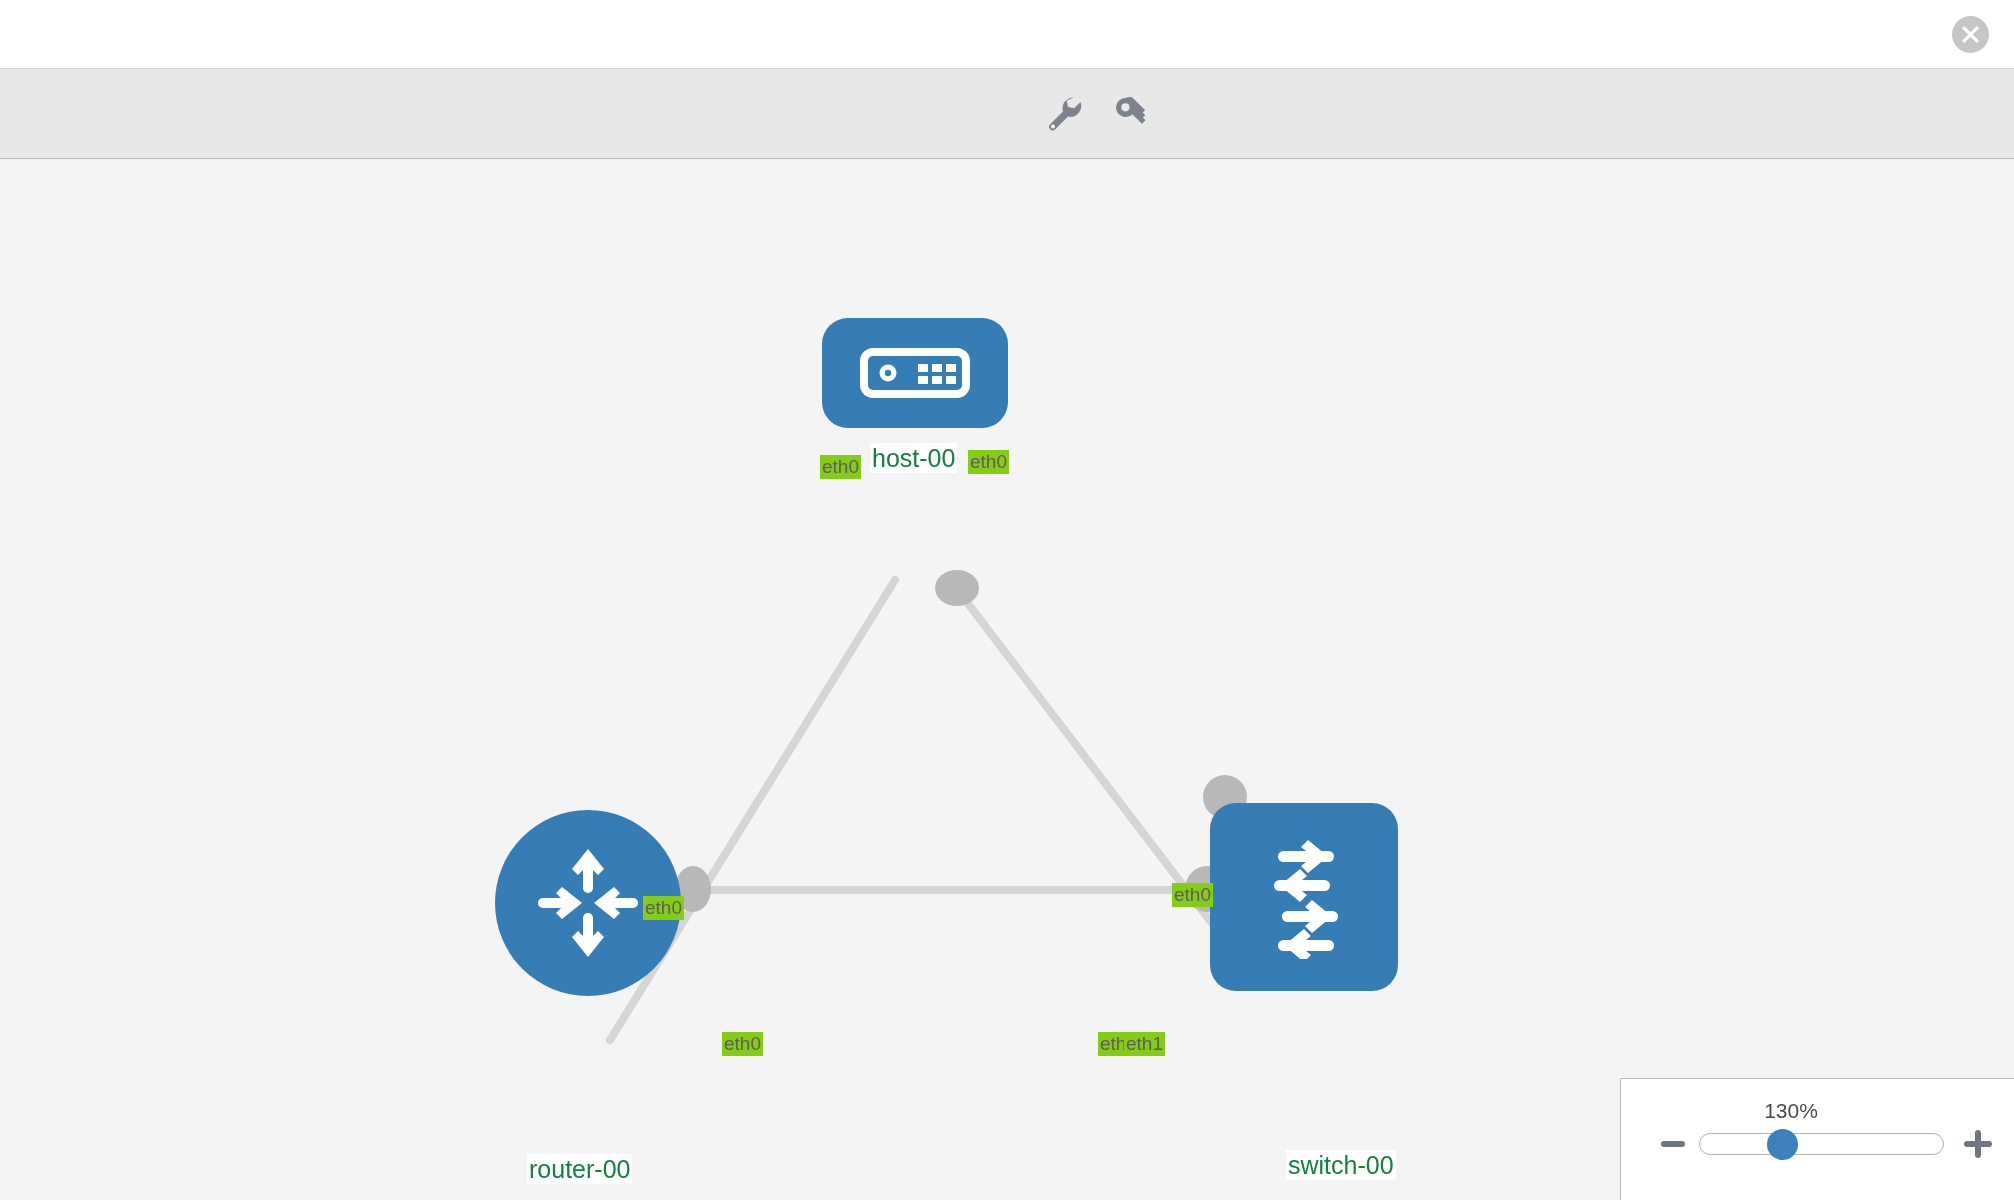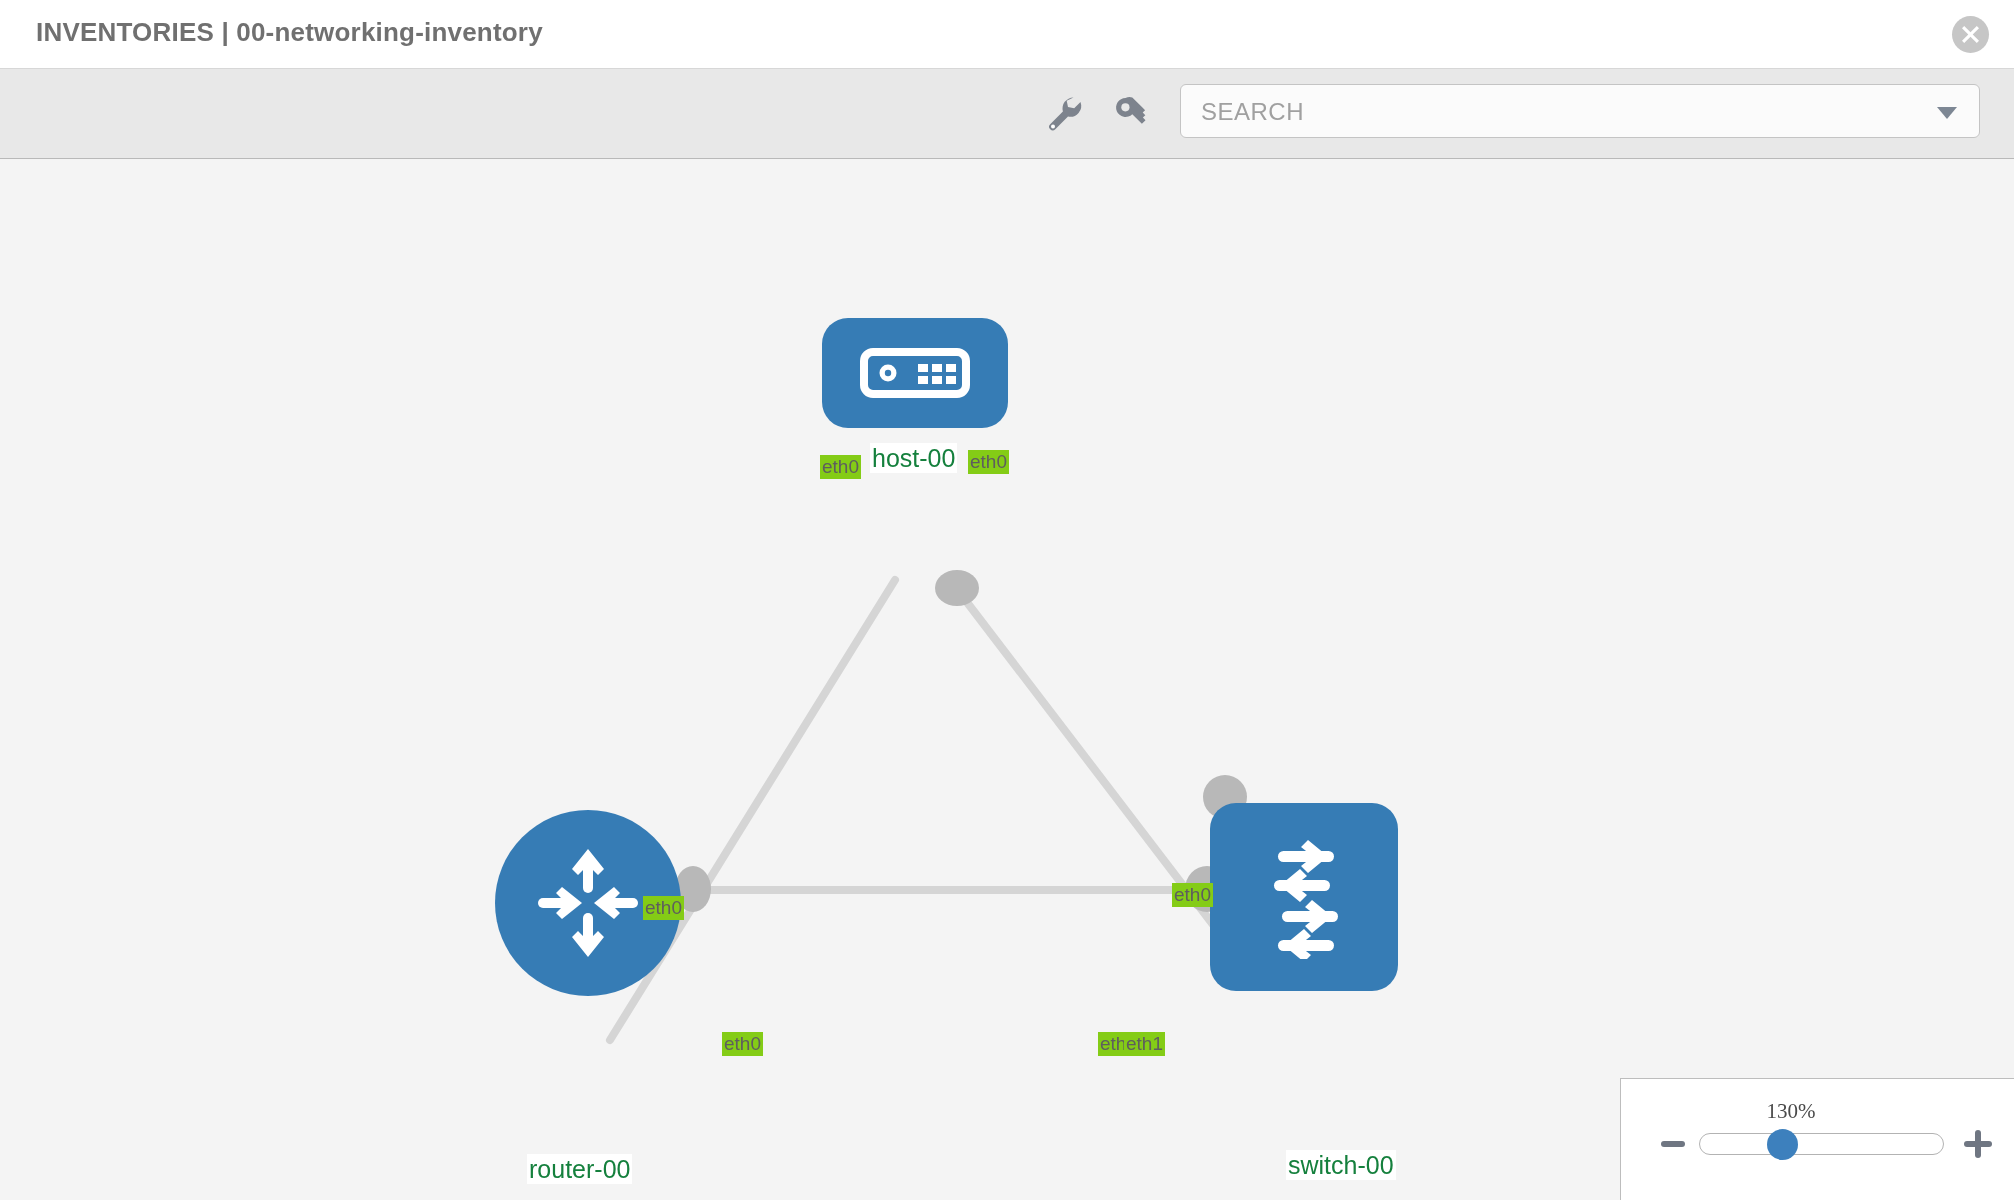--- a/index.html
+++ b/index.html
@@ -191,21 +191,20 @@
   .zoom-panel {
     position: absolute;
     left: 1620px;
     top: 1078px;
     width: 394px;
     height: 122px;
     background: #ffffff;
     border-top: 1px solid #bdbdbd;
     border-left: 1px solid #bdbdbd;
     box-sizing: border-box;
-    font-family: Liberation Serif, serif;
   }
   .zoom-percent {
     position: absolute;
     left: 0;
     top: 20px;
     width: 340px;
     text-align: center;
     font-size: 21px;
     color: #4a4a4a;
   }
@@ -259,21 +258,20 @@
     border-radius: 50%;
     cursor: pointer;
   }
 </style>
 </head>
 <body>
 
 <div class="app">
 
   <div class="header">
-    <div class="header-title">INVENTORIES | 00-networking-inventory</div>
 
     <div class="close-button">
       <svg width="37" height="37" viewBox="0 0 37 37" aria-hidden="true">
         <path d="M12.2 10.0 L18.5 16.3 L24.8 10.0 L27.0 12.2 L20.7 18.5 L27.0 24.8 L24.8 27.0 L18.5 20.7 L12.2 27.0 L10.0 24.8 L16.3 18.5 L10.0 12.2 Z" fill="#ffffff"></path>
       </svg>
     </div>
   </div>
 
   <div class="toolbar"></div>
 
@@ -285,24 +283,20 @@
     </svg>
   </div>
 
   <div class="tool-icon key">
     <svg width="44" height="44" viewBox="0 0 44 44" aria-hidden="true">
       <path d="M15.5 8.0 a9.5 9.5 0 1 0 6.8 16.2 l9.6 9.6 l3.6 -3.6 l-2.6 -2.6 l2.4 -2.4 l-2.6 -2.6 l2.4 -2.4 l-3.4 -3.4 l-9.4 -9.4 A9.5 9.5 0 0 0 15.5 8.0 Z" fill="#7d838d"></path>
       <circle cx="15.4" cy="17.3" r="4.1" fill="#e8e8e8"></circle>
     </svg>
   </div>
 
-  <div class="search-field">
-    <span class="sel-label">SEARCH</span>
-    <span class="caret"></span>
-  </div>
 
   <div class="canvas">
 
     <svg class="topo-svg" viewBox="0 0 2014 1040">
 
       <line x1="895" y1="420" x2="610" y2="880" stroke="#d5d5d5" stroke-width="8" stroke-linecap="round"></line>
 
       <line x1="950" y1="420" x2="1240" y2="800" stroke="#d5d5d5" stroke-width="8" stroke-linecap="round"></line>
 
       <line x1="690" y1="730" x2="1215" y2="730" stroke="#d5d5d5" stroke-width="8" stroke-linecap="round"></line>

